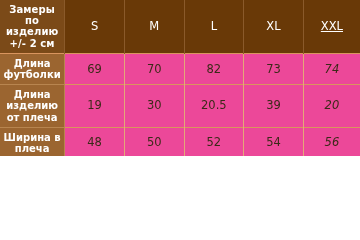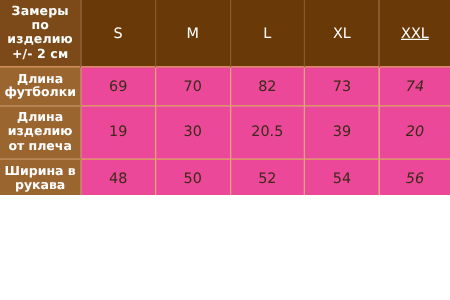--- a/index.html
+++ b/index.html
@@ -102,21 +102,21 @@
       <td class="row-label">Длина изделию от плеча</td>
       <td>19</td>
       <td>30</td>
       <td>20.5</td>
       <td>39</td>
       <td class="last-col">20</td>
     </tr>
 
 
     <tr class="body-row">
-      <td class="row-label">Ширина в рукава</td>
+      <td class="row-label">Ширина в плеча</td>
       <td>48</td>
       <td>50</td>
       <td>52</td>
       <td>54</td>
       <td class="last-col">56</td>
     </tr>
   </tbody>
 </table>
 
 </body></html>

